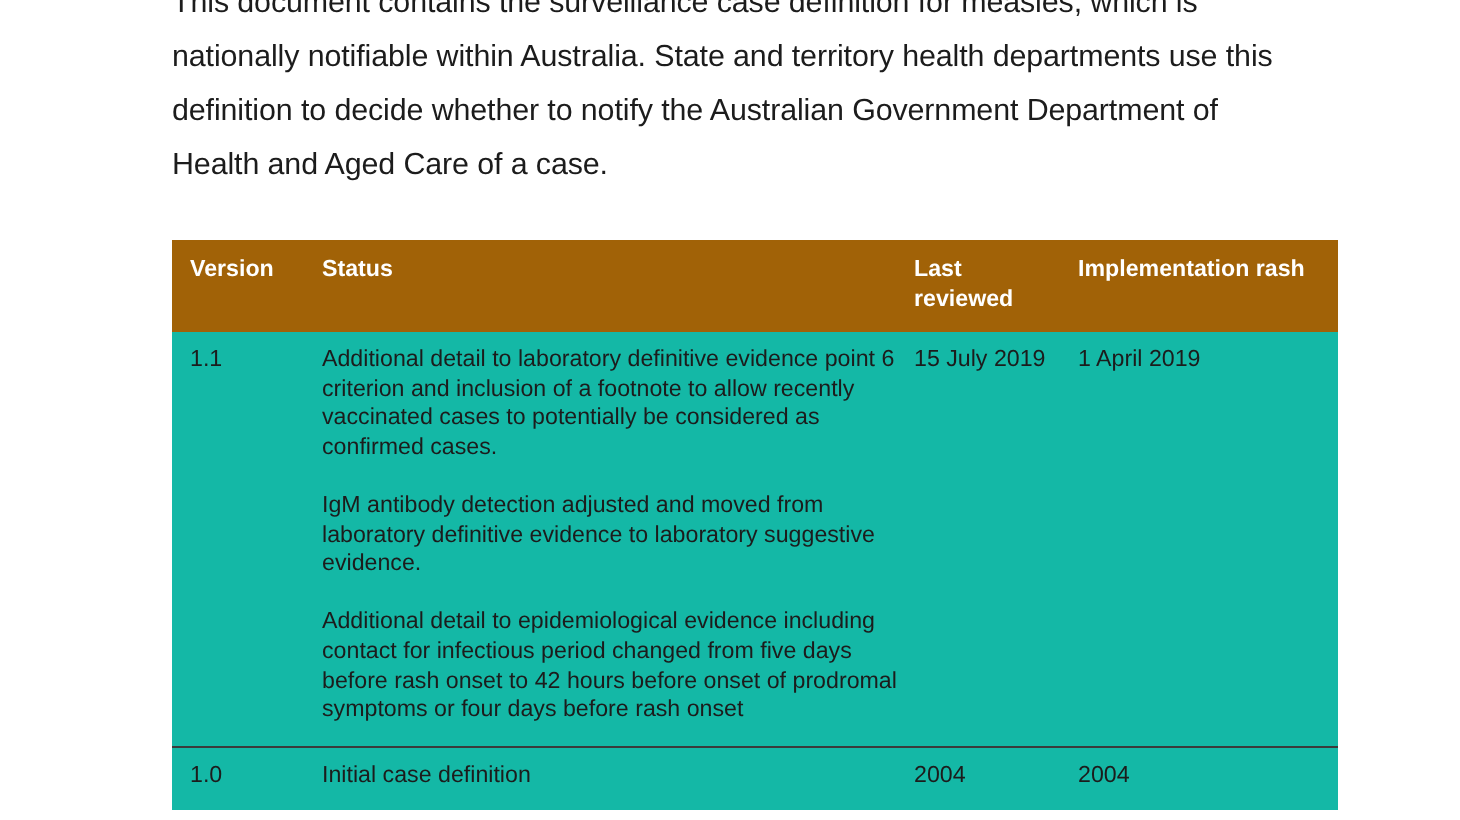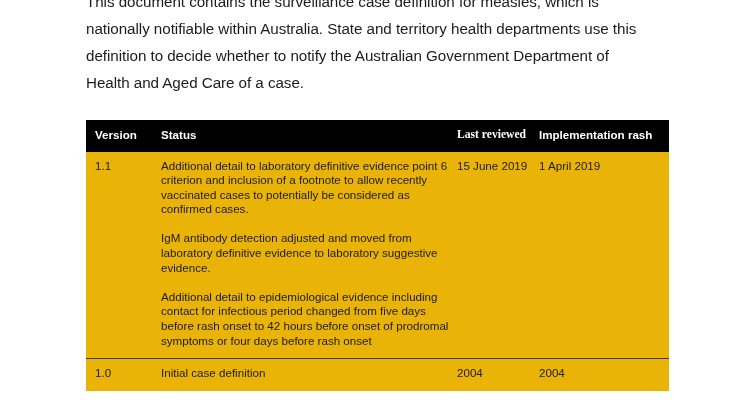--- a/index.html
+++ b/index.html
@@ -40,42 +40,42 @@
   
   .vtable {
     position: absolute;
     left: 86px;
     top: 120px;
     width: 559px;
     border-collapse: collapse;
     table-layout: fixed;
   }
   .vtable thead th {
-    background: #000000;
+    background: #a16207;
     color: #ffffff;
     font-size: 11.6px;
     font-weight: bold;
     line-height: 14.5px;
     text-align: left;
     vertical-align: top;
     padding: 8px 6px 9px 0;
   }
   .vtable thead th.c-version { padding-left: 9px; width: 60px; }
   .vtable thead th.c-status  { width: 290px; margin-left: 41px; }
-  .vtable thead th.c-last    { width: 76px; font-family: Liberation Serif, serif; }
+  .vtable thead th.c-last    { width: 76px; }
   .vtable thead th.c-impl    { width: 124px; }
 
   .vtable tbody td {
     font-size: 11.6px;
     line-height: 14.6px;
     color: #1c1c1c;
     vertical-align: top;
     padding: 7px 6px 10px 0;
     border-bottom: 1.3px solid #3b3b3b;
-    background: #eab308;
+    background: #14b8a6;
   }
   .vtable tbody td.c-version { padding-left: 9px; }
   .vtable tbody tr.row-last td {
     border-bottom: none;
     border-top: 1.3px solid #3b3b3b;
   }
   .para-block { margin: 0 0 14.6px 0; }
   .para-block:last-child { margin-bottom: 0; }
   .nowrap-date { white-space: normal; }
 </style>
@@ -98,21 +98,21 @@
       </tr>
     </thead>
     <tbody>
       <tr>
         <td class="c-version">1.1</td>
         <td class="c-status">
           <p class="para-block">Additional detail to laboratory definitive evidence point 6 criterion and inclusion of a footnote to allow recently vaccinated cases to potentially be considered as confirmed cases.</p>
           <p class="para-block">IgM antibody detection adjusted and moved from laboratory definitive evidence to laboratory suggestive evidence.</p>
           <p class="para-block">Additional detail to epidemiological evidence including contact for infectious period changed from five days before rash onset to 42 hours before onset of prodromal symptoms or four days before rash onset</p>
         </td>
-        <td class="c-last nowrap-date">15 June 2019</td>
+        <td class="c-last nowrap-date">15 July 2019</td>
         <td class="c-impl nowrap-date">1 April 2019</td>
       </tr>
       <tr class="row-last">
         <td class="c-version">1.0</td>
         <td class="c-status">
           <p class="para-block">Initial case definition</p>
         </td>
         <td class="c-last nowrap-date">2004</td>
         <td class="c-impl nowrap-date">2004</td>
       </tr>

